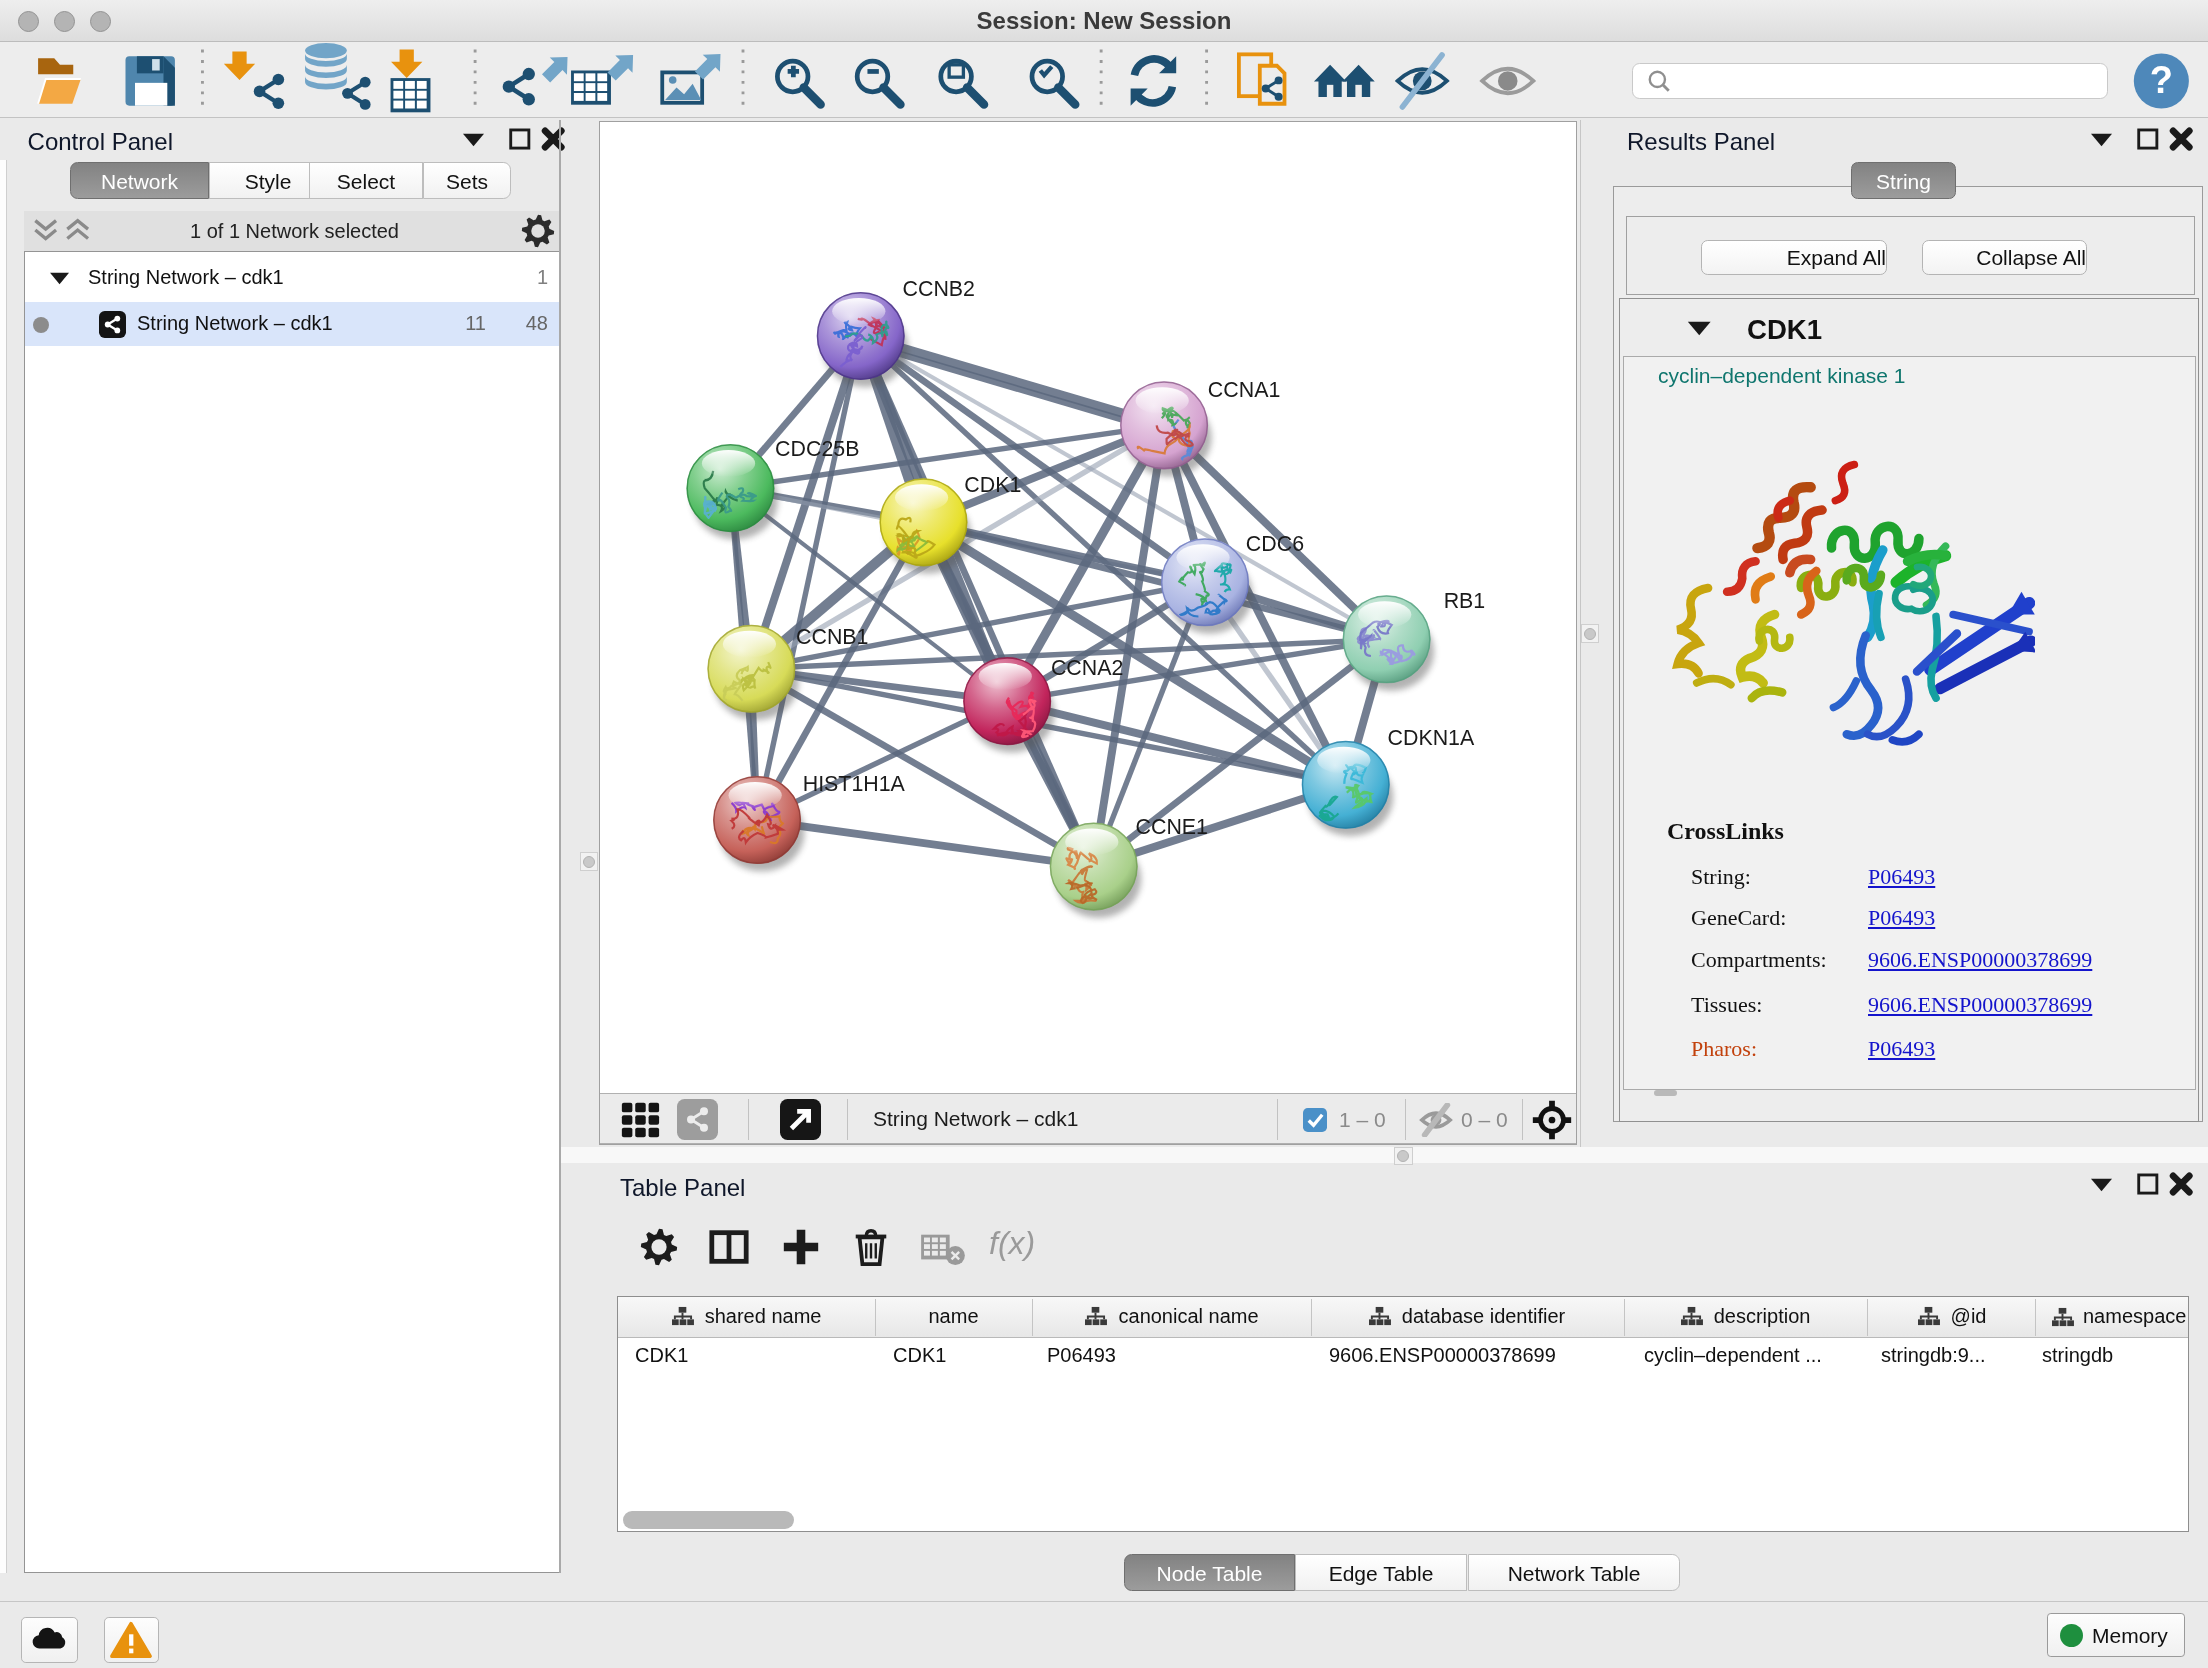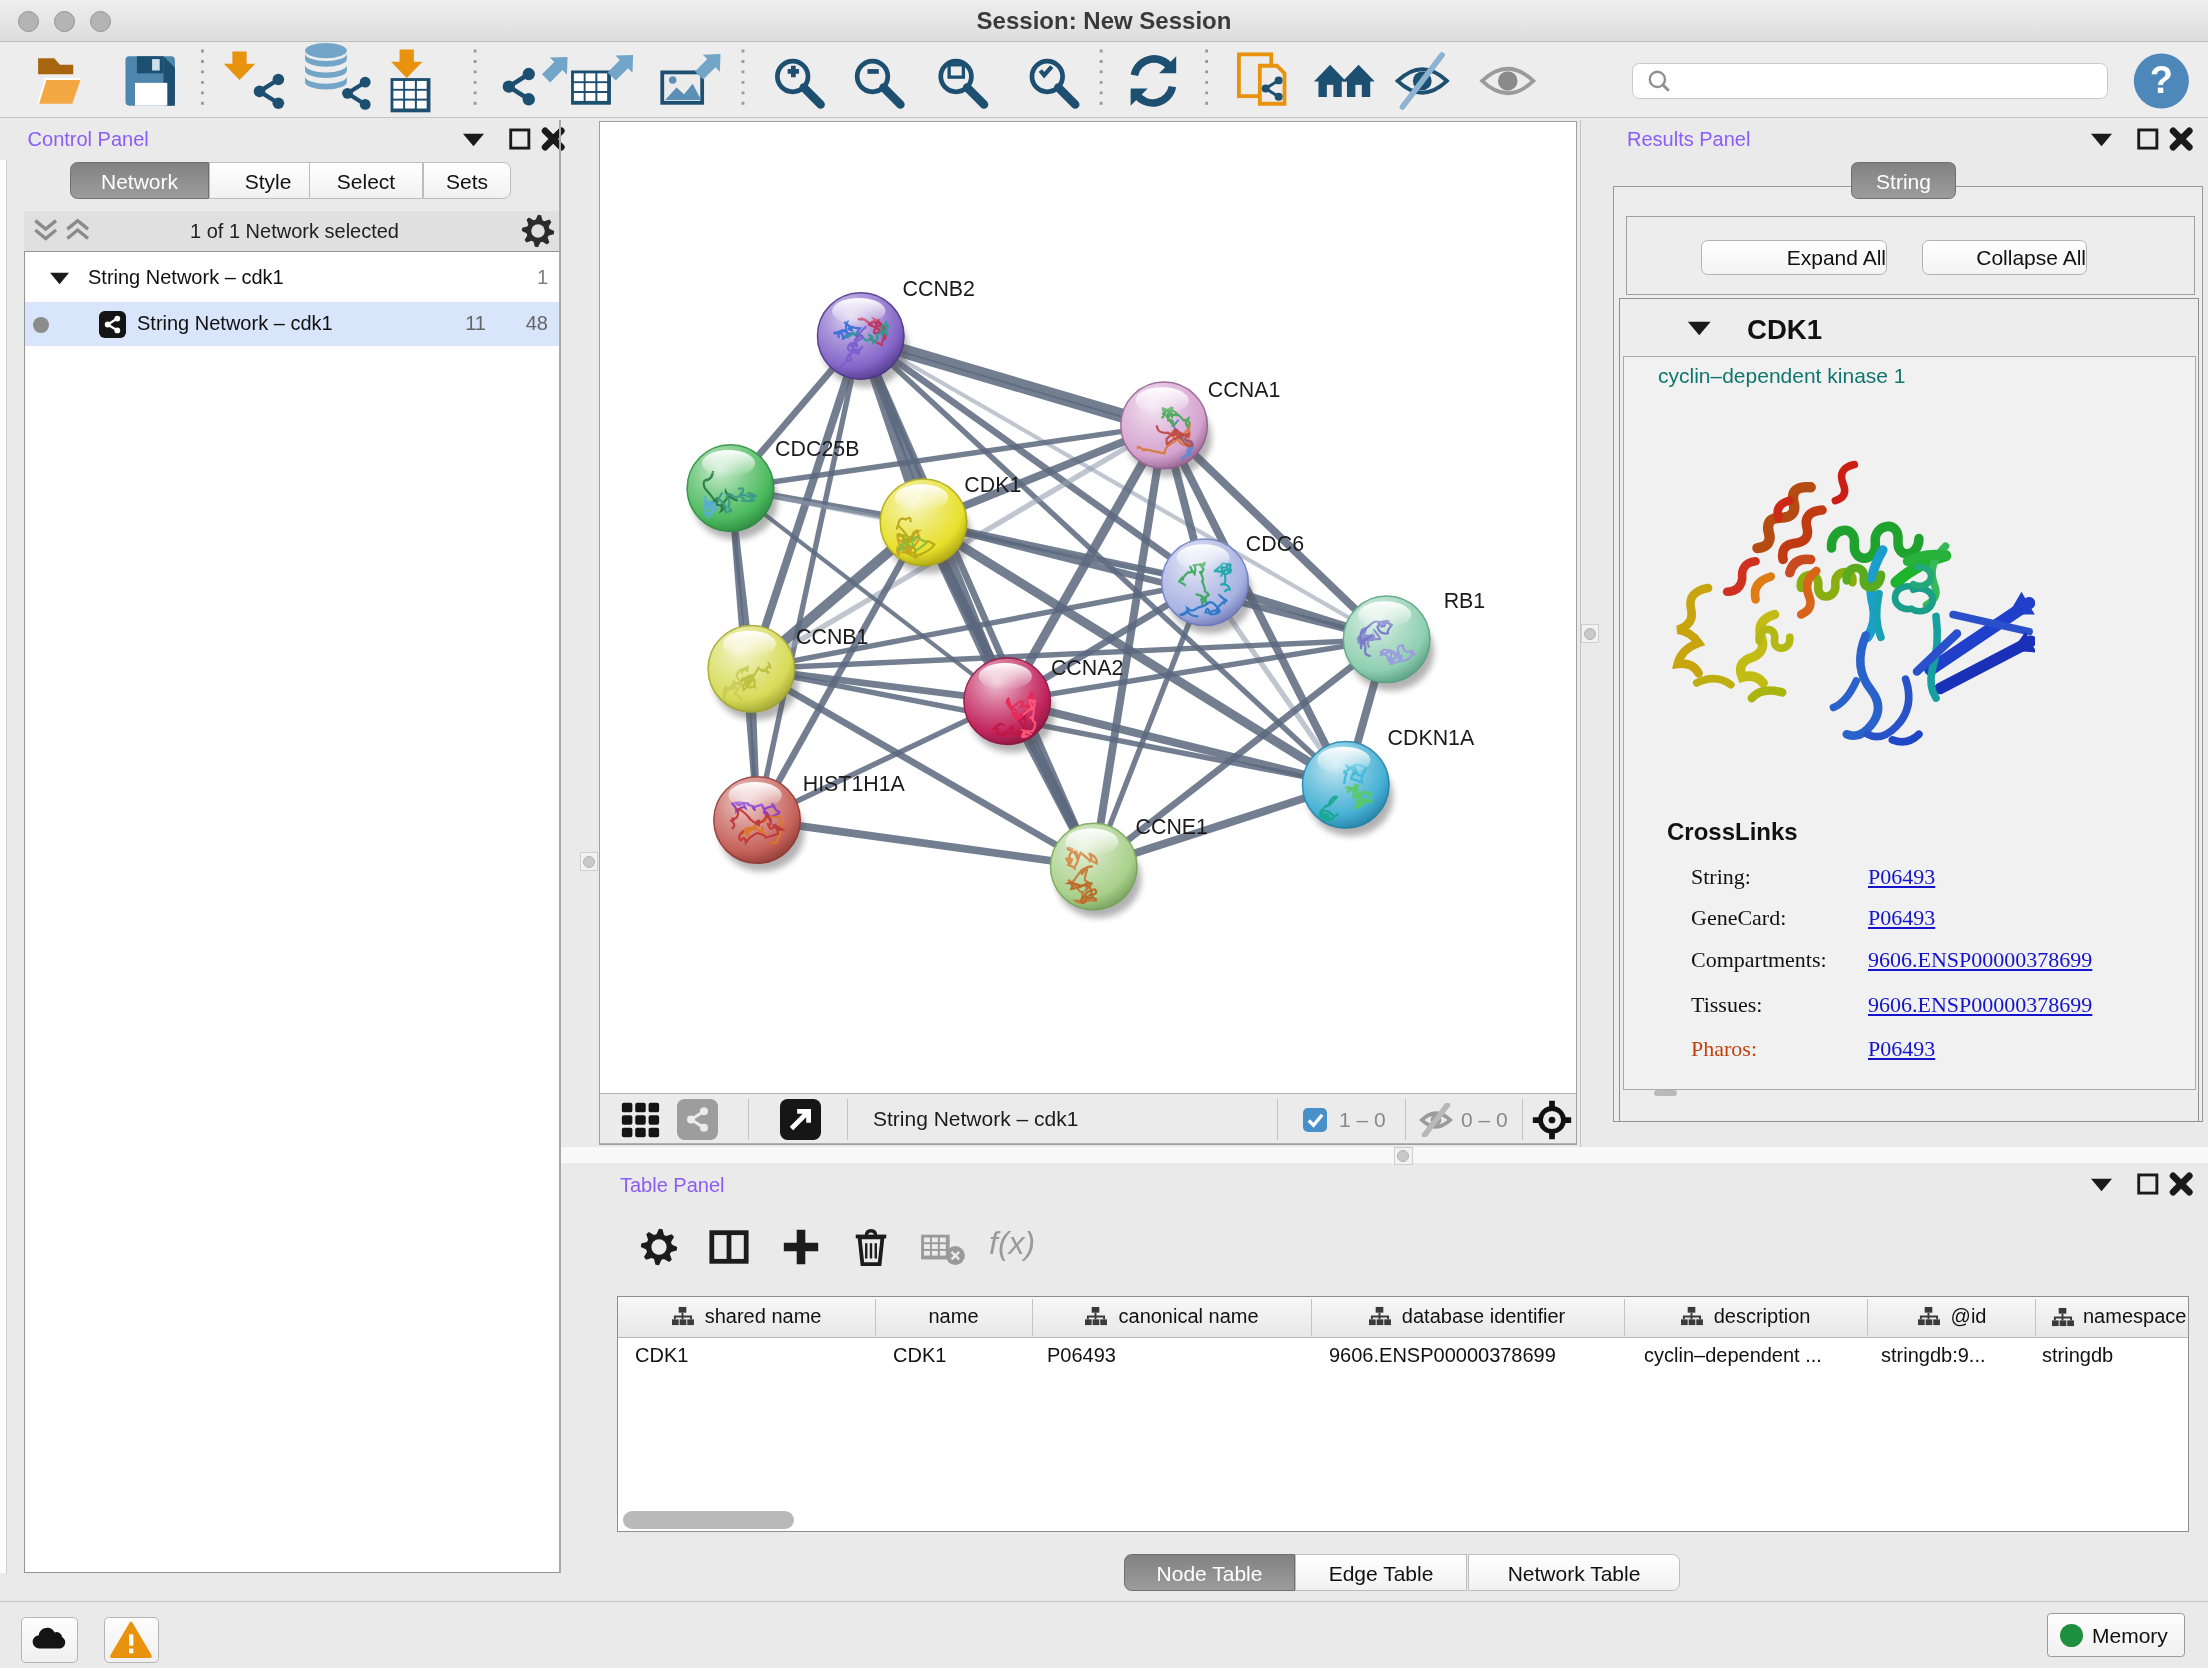--- a/index.html
+++ b/index.html
@@ -1,16 +1,16 @@
 <!DOCTYPE html>
 <html style="font-size:15px"><head><meta charset="utf-8"><style>
 * { margin:0; padding:0; box-sizing:border-box; }
 html,body { width:2208px; height:1668px; background:#eaeaea; font-family:"Liberation Sans",sans-serif; overflow:hidden; position:relative; }
 .abs { position:absolute; }
-.ptitle { font-size:20px; color:#8b5cf6; }
+.ptitle { font-size:24px; color:#0f172a; }
 .tab { position:absolute; height:37px; line-height:37px; text-align:center; font-size:21px; color:#111;
   background:linear-gradient(#ffffff,#f1f1f1); border:1px solid #bdbdbd; }
 .tabsel { background:linear-gradient(#828282,#9c9c9c); color:#fff; border:1px solid #6f6f6f; }
 .btn { position:absolute; background:linear-gradient(#ffffff,#f3f3f3); border:1px solid #b4b4b4; border-radius:6.7px;
   text-align:right; font-size:21px; color:#111; }
 a.lnk { color:#1414cc; text-decoration:underline; }
 </style></head><body>
 <div class="abs" style="left:0;top:0;width:2208px;height:42px;background:linear-gradient(#eeeeee,#dddddd);border-bottom:1px solid #bcbcbc"></div>
 <div class="abs" style="left:18px;top:10.5px;width:21px;height:21px;border-radius:50%;background:#b4b4b4;border:1px solid #939393"></div>
 <div class="abs" style="left:54px;top:10.5px;width:21px;height:21px;border-radius:50%;background:#b4b4b4;border:1px solid #939393"></div>
@@ -544,21 +544,21 @@
     <path d="M96,196 c-4,-14 18,-18 16,-2 c-2,14 18,12 16,-2" fill="none" stroke="#b4b812" stroke-width="8" stroke-linecap="round"></path>
     <path d="M188,132 c-2,-16 20,-18 18,-2 c-2,14 18,12 18,-4" fill="none" stroke="#5aaa1e" stroke-width="9" stroke-linecap="round"></path>
     <path d="M252,112 q20,-10 40,-6" fill="none" stroke="#28b23c" stroke-width="10" stroke-linecap="round"></path>
     <path d="M222,146 q-6,26 2,46" fill="none" stroke="#18a0b4" stroke-width="8" stroke-linecap="round"></path>
     <path d="M304,188 L262,228" fill="none" stroke="#2a50cc" stroke-width="9" stroke-linecap="round"></path>
     <path d="M198,238 q-10,22 -24,28" fill="none" stroke="#2a62cc" stroke-width="8" stroke-linecap="round"></path>
     <path d="M262,118 a12,10 0 1 1 -4,18" fill="none" stroke="#22a87a" stroke-width="7" stroke-linecap="round"></path>
     <path d="M372,144 l14,24 -28,0 z" fill="#2040cc"></path>
     <path d="M376,186 l12,22 -26,-2 z" fill="#1a30b8"></path>
   </svg>
-<div class="abs" style="left:1667px;top:818px;font-size:24px;font-weight:bold;font-family:Liberation Sans, sans-serif;color:#111">CrossLinks</div>
+<div class="abs" style="left:1667px;top:818px;font-size:24px;font-weight:bold;font-family:Liberation Serif, serif;color:#111">CrossLinks</div>
 <div class="abs" style="left:1691px;top:864px;font-size:22px;font-family:'Liberation Serif',serif;color:#111">String:</div>
 <div class="abs" style="left:1868px;top:864px;font-size:22px;font-family:'Liberation Serif',serif"><a class="lnk">P06493</a></div>
 <div class="abs" style="left:1691px;top:905px;font-size:22px;font-family:'Liberation Serif',serif;color:#111">GeneCard:</div>
 <div class="abs" style="left:1868px;top:905px;font-size:22px;font-family:'Liberation Serif',serif"><a class="lnk">P06493</a></div>
 <div class="abs" style="left:1691px;top:947px;font-size:22px;font-family:'Liberation Serif',serif;color:#111">Compartments:</div>
 <div class="abs" style="left:1868px;top:947px;font-size:22px;font-family:'Liberation Serif',serif"><a class="lnk">9606.ENSP00000378699</a></div>
 <div class="abs" style="left:1691px;top:992px;font-size:22px;font-family:'Liberation Serif',serif;color:#111">Tissues:</div>
 <div class="abs" style="left:1868px;top:992px;font-size:22px;font-family:'Liberation Serif',serif"><a class="lnk">9606.ENSP00000378699</a></div>
 <div class="abs" style="left:1691px;top:1036px;font-size:22px;font-family:'Liberation Serif',serif;color:#c2410c">Pharos:</div>
 <div class="abs" style="left:1868px;top:1036px;font-size:22px;font-family:'Liberation Serif',serif"><a class="lnk">P06493</a></div>

